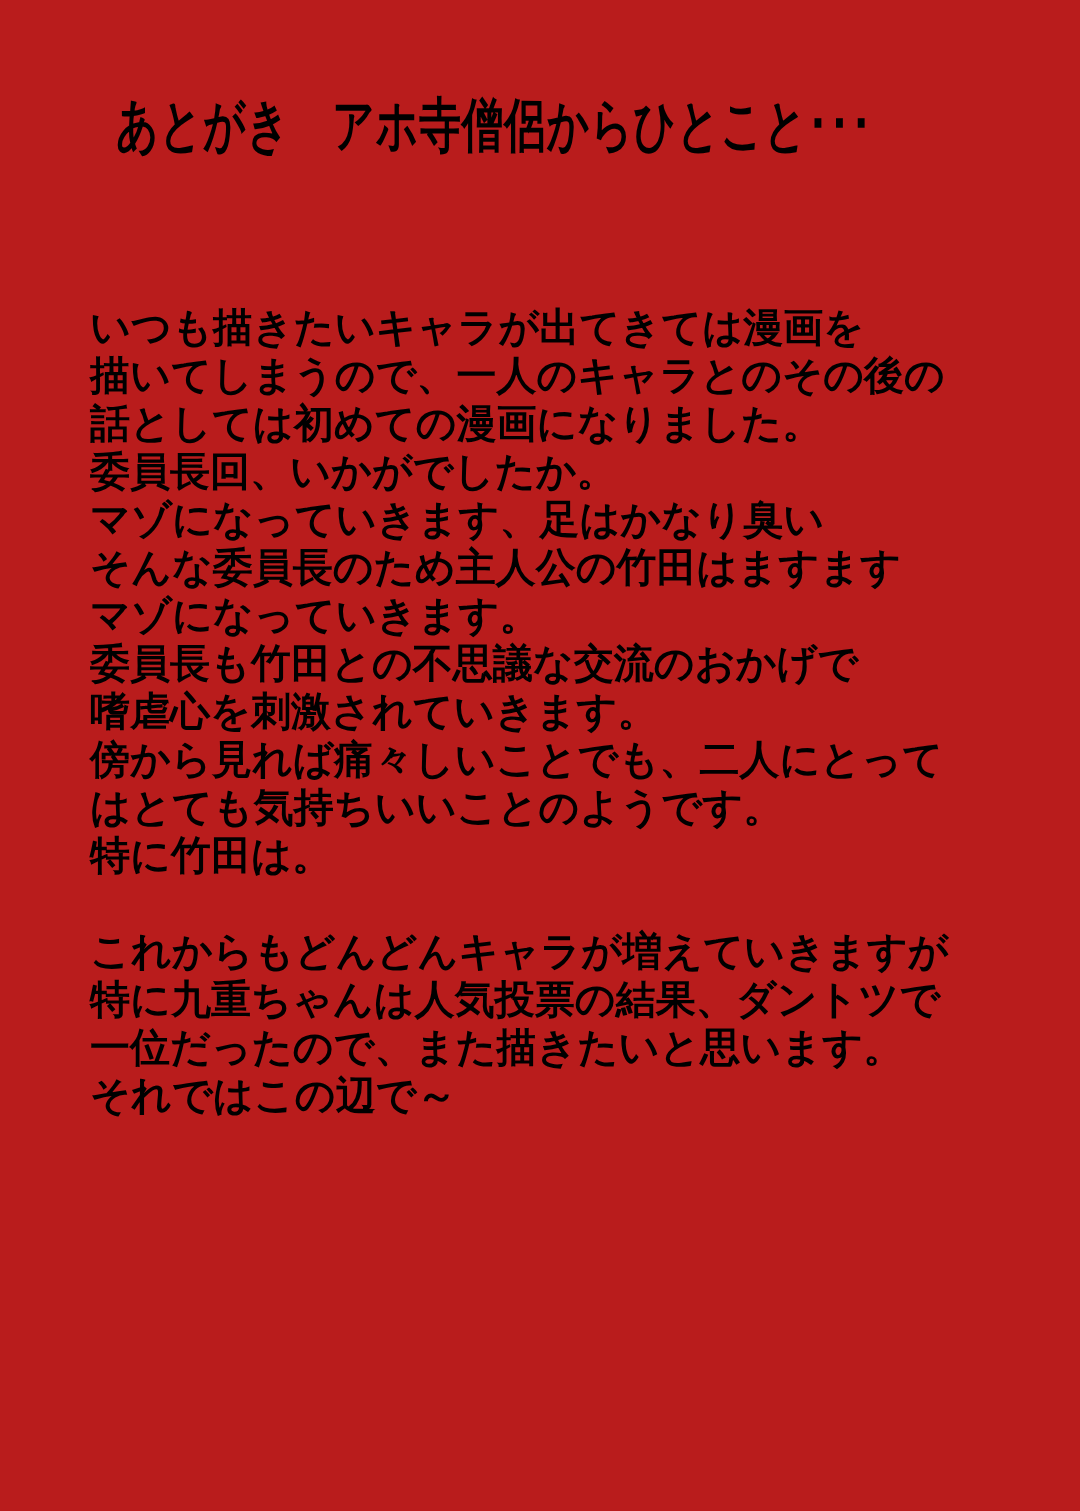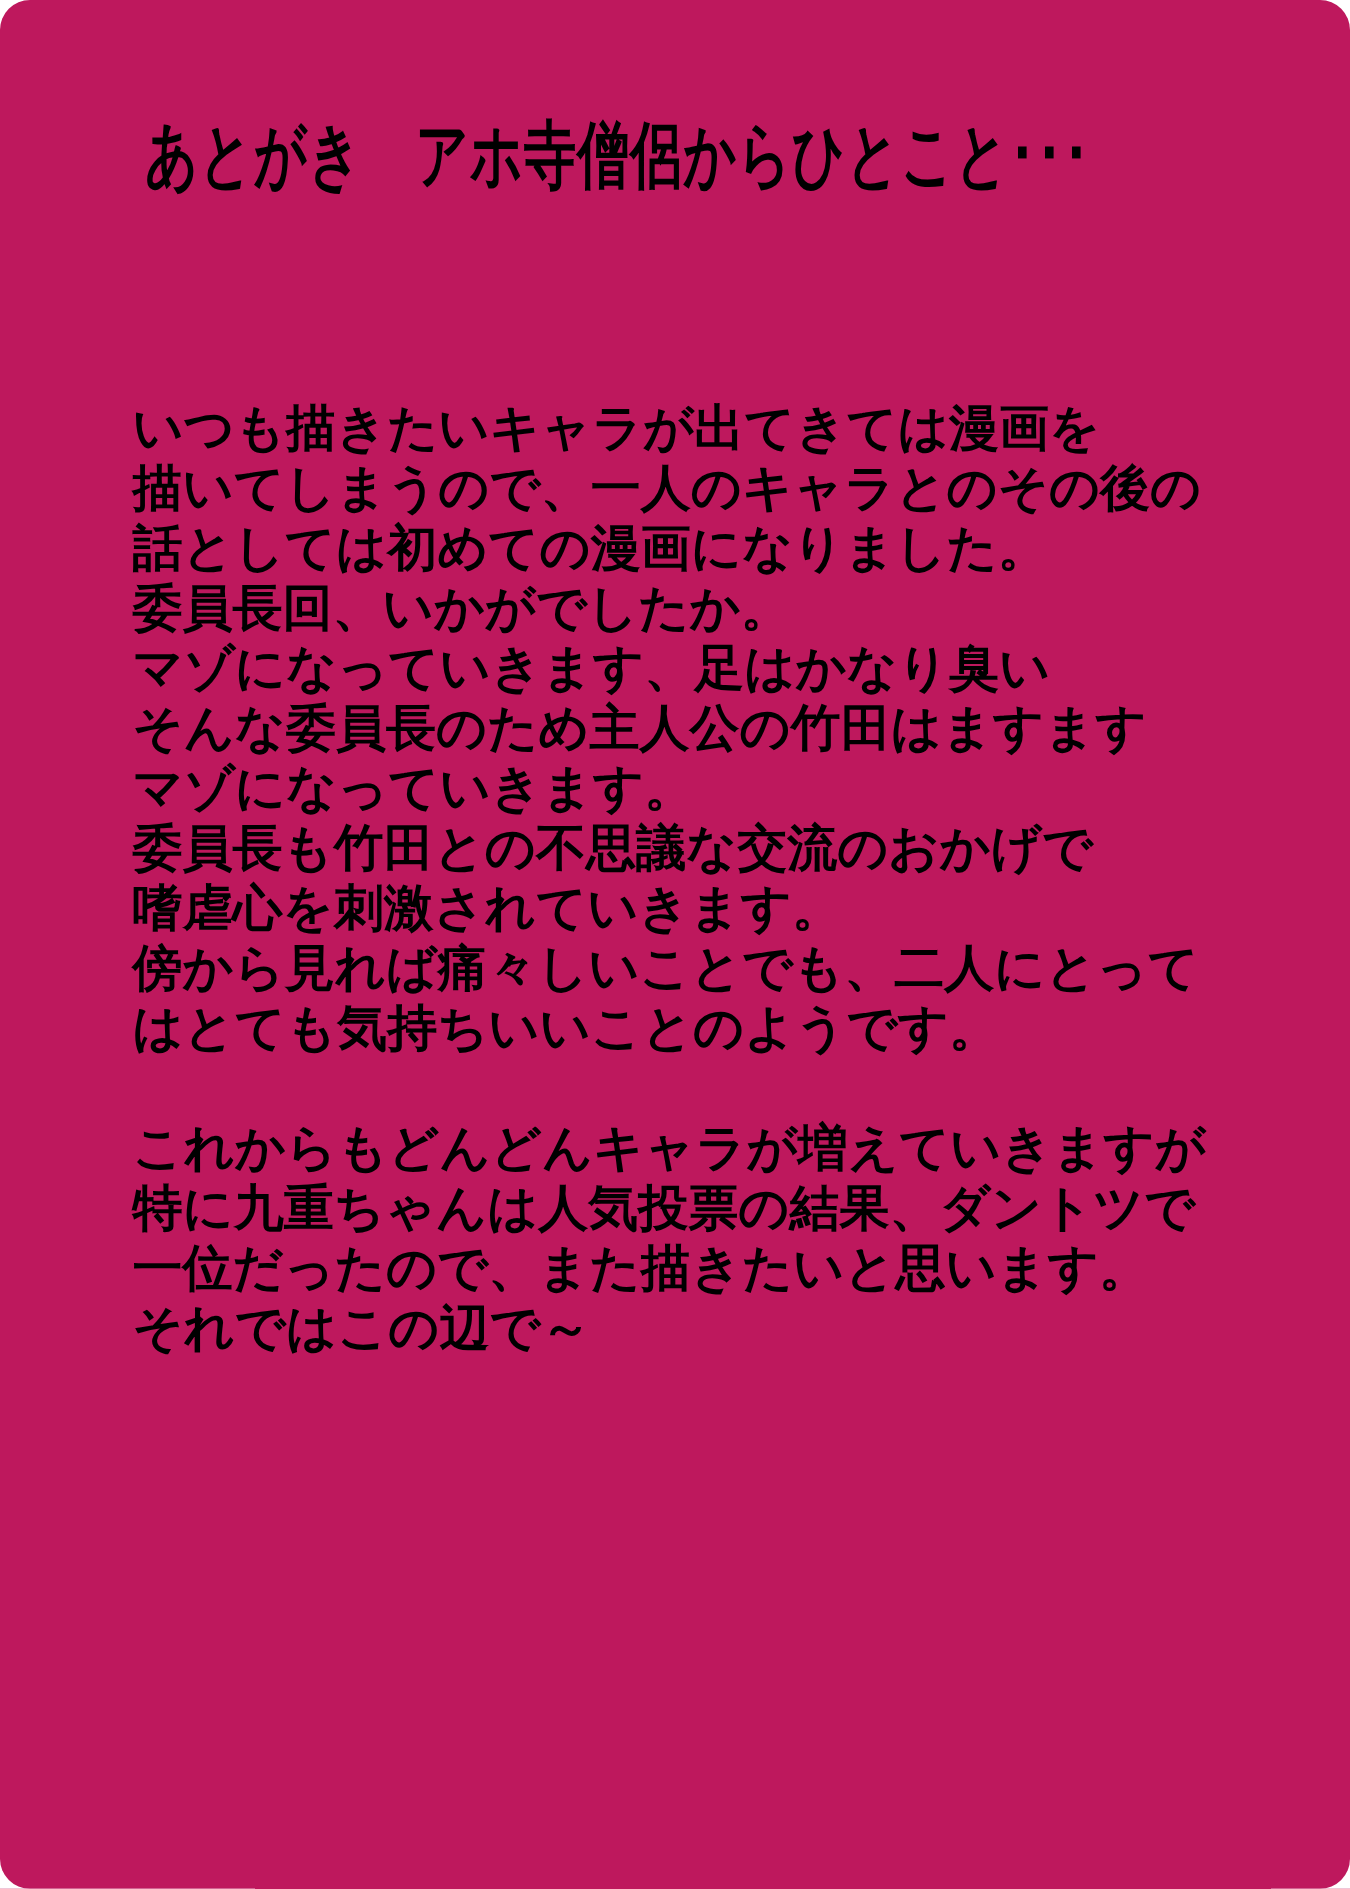--- a/index.html
+++ b/index.html
@@ -11,22 +11,21 @@
     height: 1511px;
     background: #ffffff;
     color: #000000;
     font-family: "Liberation Sans", sans-serif;
     position: relative;
     overflow: hidden;
   }
   .page {
     position: absolute;
     inset: 0;
-    background: #be185d;
-    border-radius: 24px;
+    background: #b91c1c;
   }
   .title {
     position: absolute;
     left: 116px;
     top: 86px;
     font-size: 58px;
     line-height: 78px;
     font-weight: bold;
     white-space: pre;
     letter-spacing: 1px;
@@ -36,21 +35,21 @@
   .body-text {
     position: absolute;
     left: 90px;
     top: 303px;
     font-size: 40px;
     line-height: 48px;
     font-weight: 600;
     letter-spacing: 0;
   }
   .paragraph {
-    margin: 16px;
+    margin: 0;
   }
   .paragraph + .paragraph {
     margin-top: 48px;
   }
   .text-line {
     white-space: pre;
     height: 48px;
   }
 </style>
 </head>
@@ -67,20 +66,21 @@
       <div class="text-line">描いてしまうので、一人のキャラとのその後の</div>
       <div class="text-line">話としては初めての漫画になりました。</div>
       <div class="text-line">委員長回、いかがでしたか。</div>
       <div class="text-line">マゾになっていきます、足はかなり臭い</div>
       <div class="text-line">そんな委員長のため主人公の竹田はますます</div>
       <div class="text-line">マゾになっていきます。</div>
       <div class="text-line">委員長も竹田との不思議な交流のおかげで</div>
       <div class="text-line">嗜虐心を刺激されていきます。</div>
       <div class="text-line">傍から見れば痛々しいことでも、二人にとって</div>
       <div class="text-line">はとても気持ちいいことのようです。</div>
+      <div class="text-line">特に竹田は。</div>
     </div>
 
     <div class="paragraph">
       <div class="text-line">これからもどんどんキャラが増えていきますが</div>
       <div class="text-line">特に九重ちゃんは人気投票の結果、ダントツで</div>
       <div class="text-line">一位だったので、また描きたいと思います。</div>
       <div class="text-line">それではこの辺で～</div>
     </div>
 
   </div>

